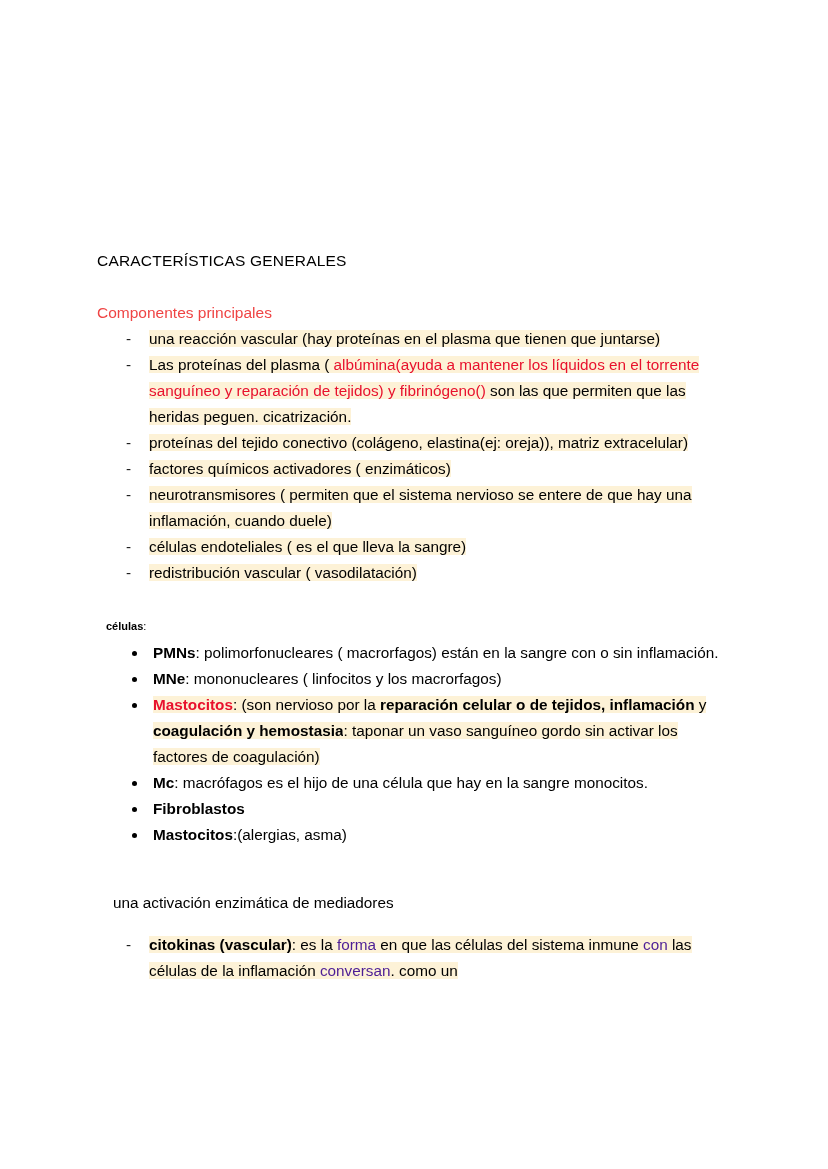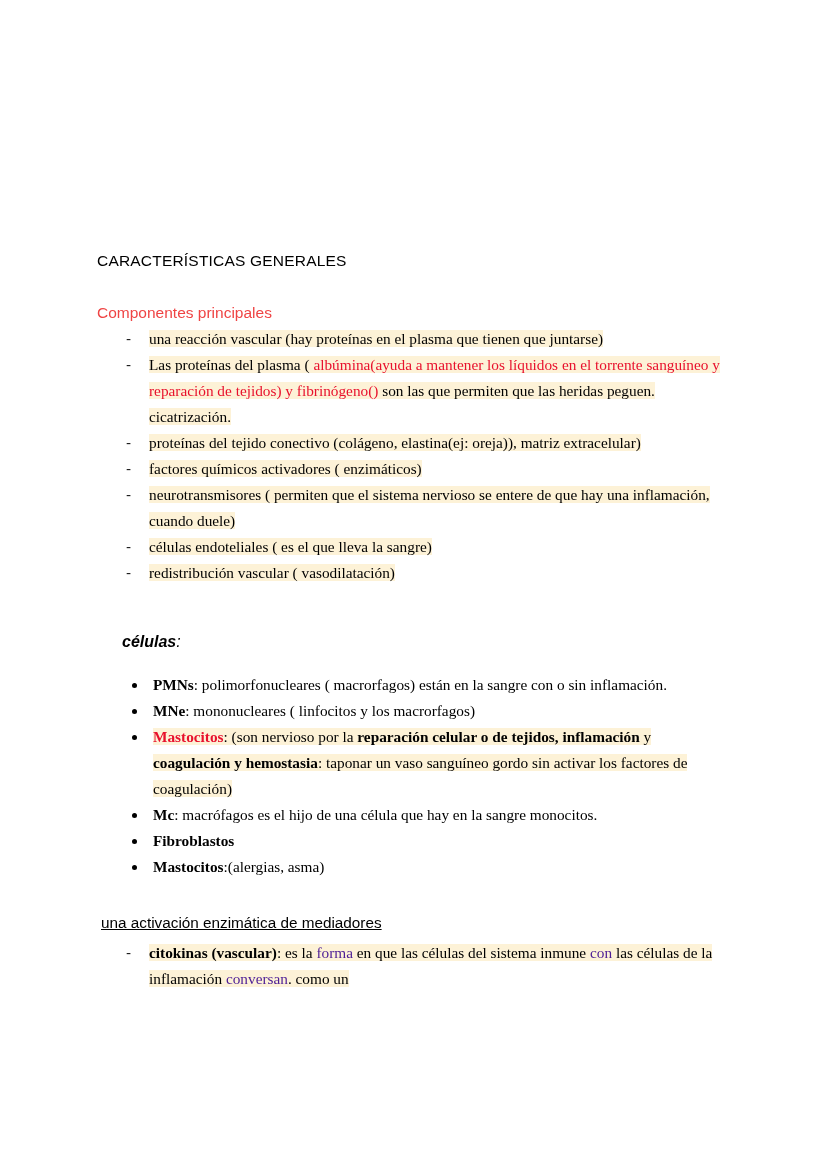--- a/index.html
+++ b/index.html
@@ -73,47 +73,44 @@
     top: 11px;
     width: 5px;
     height: 5px;
     border-radius: 50%;
     background: #000000;
   }
 
   .txt {
     display: inline;
     box-decoration-break: clone;
-    font-family: Liberation Serif, serif;
     -webkit-box-decoration-break: clone;
   }
   .hl {
     background-color: #fdf2d7;
     box-decoration-break: clone;
     -webkit-box-decoration-break: clone;
   }
   .red { color: #e8112d; }
   .blue { color: #4c1d95; }
   .b { font-weight: bold; }
 
   .subhead {
-    font-size: 16px;
+    font-size: 11px;
     line-height: 26px;
     font-weight: bold;
-    margin: 17px;
+    margin: 1px;
     padding-left: 8px;
-    font-style: italic;
   }
   .subhead .plain { font-weight: normal; }
 
   .plain-para {
     font-size: 15.3px;
     line-height: 26px;
-    margin: 4px;
-    text-decoration: underline;
+    margin: 16px;
   }
 
   .gap-sm { height: 26px; }
   .gap-md { height: 26px; }
 </style>
 </head>
 <body>
 
 <div class="page">
 

